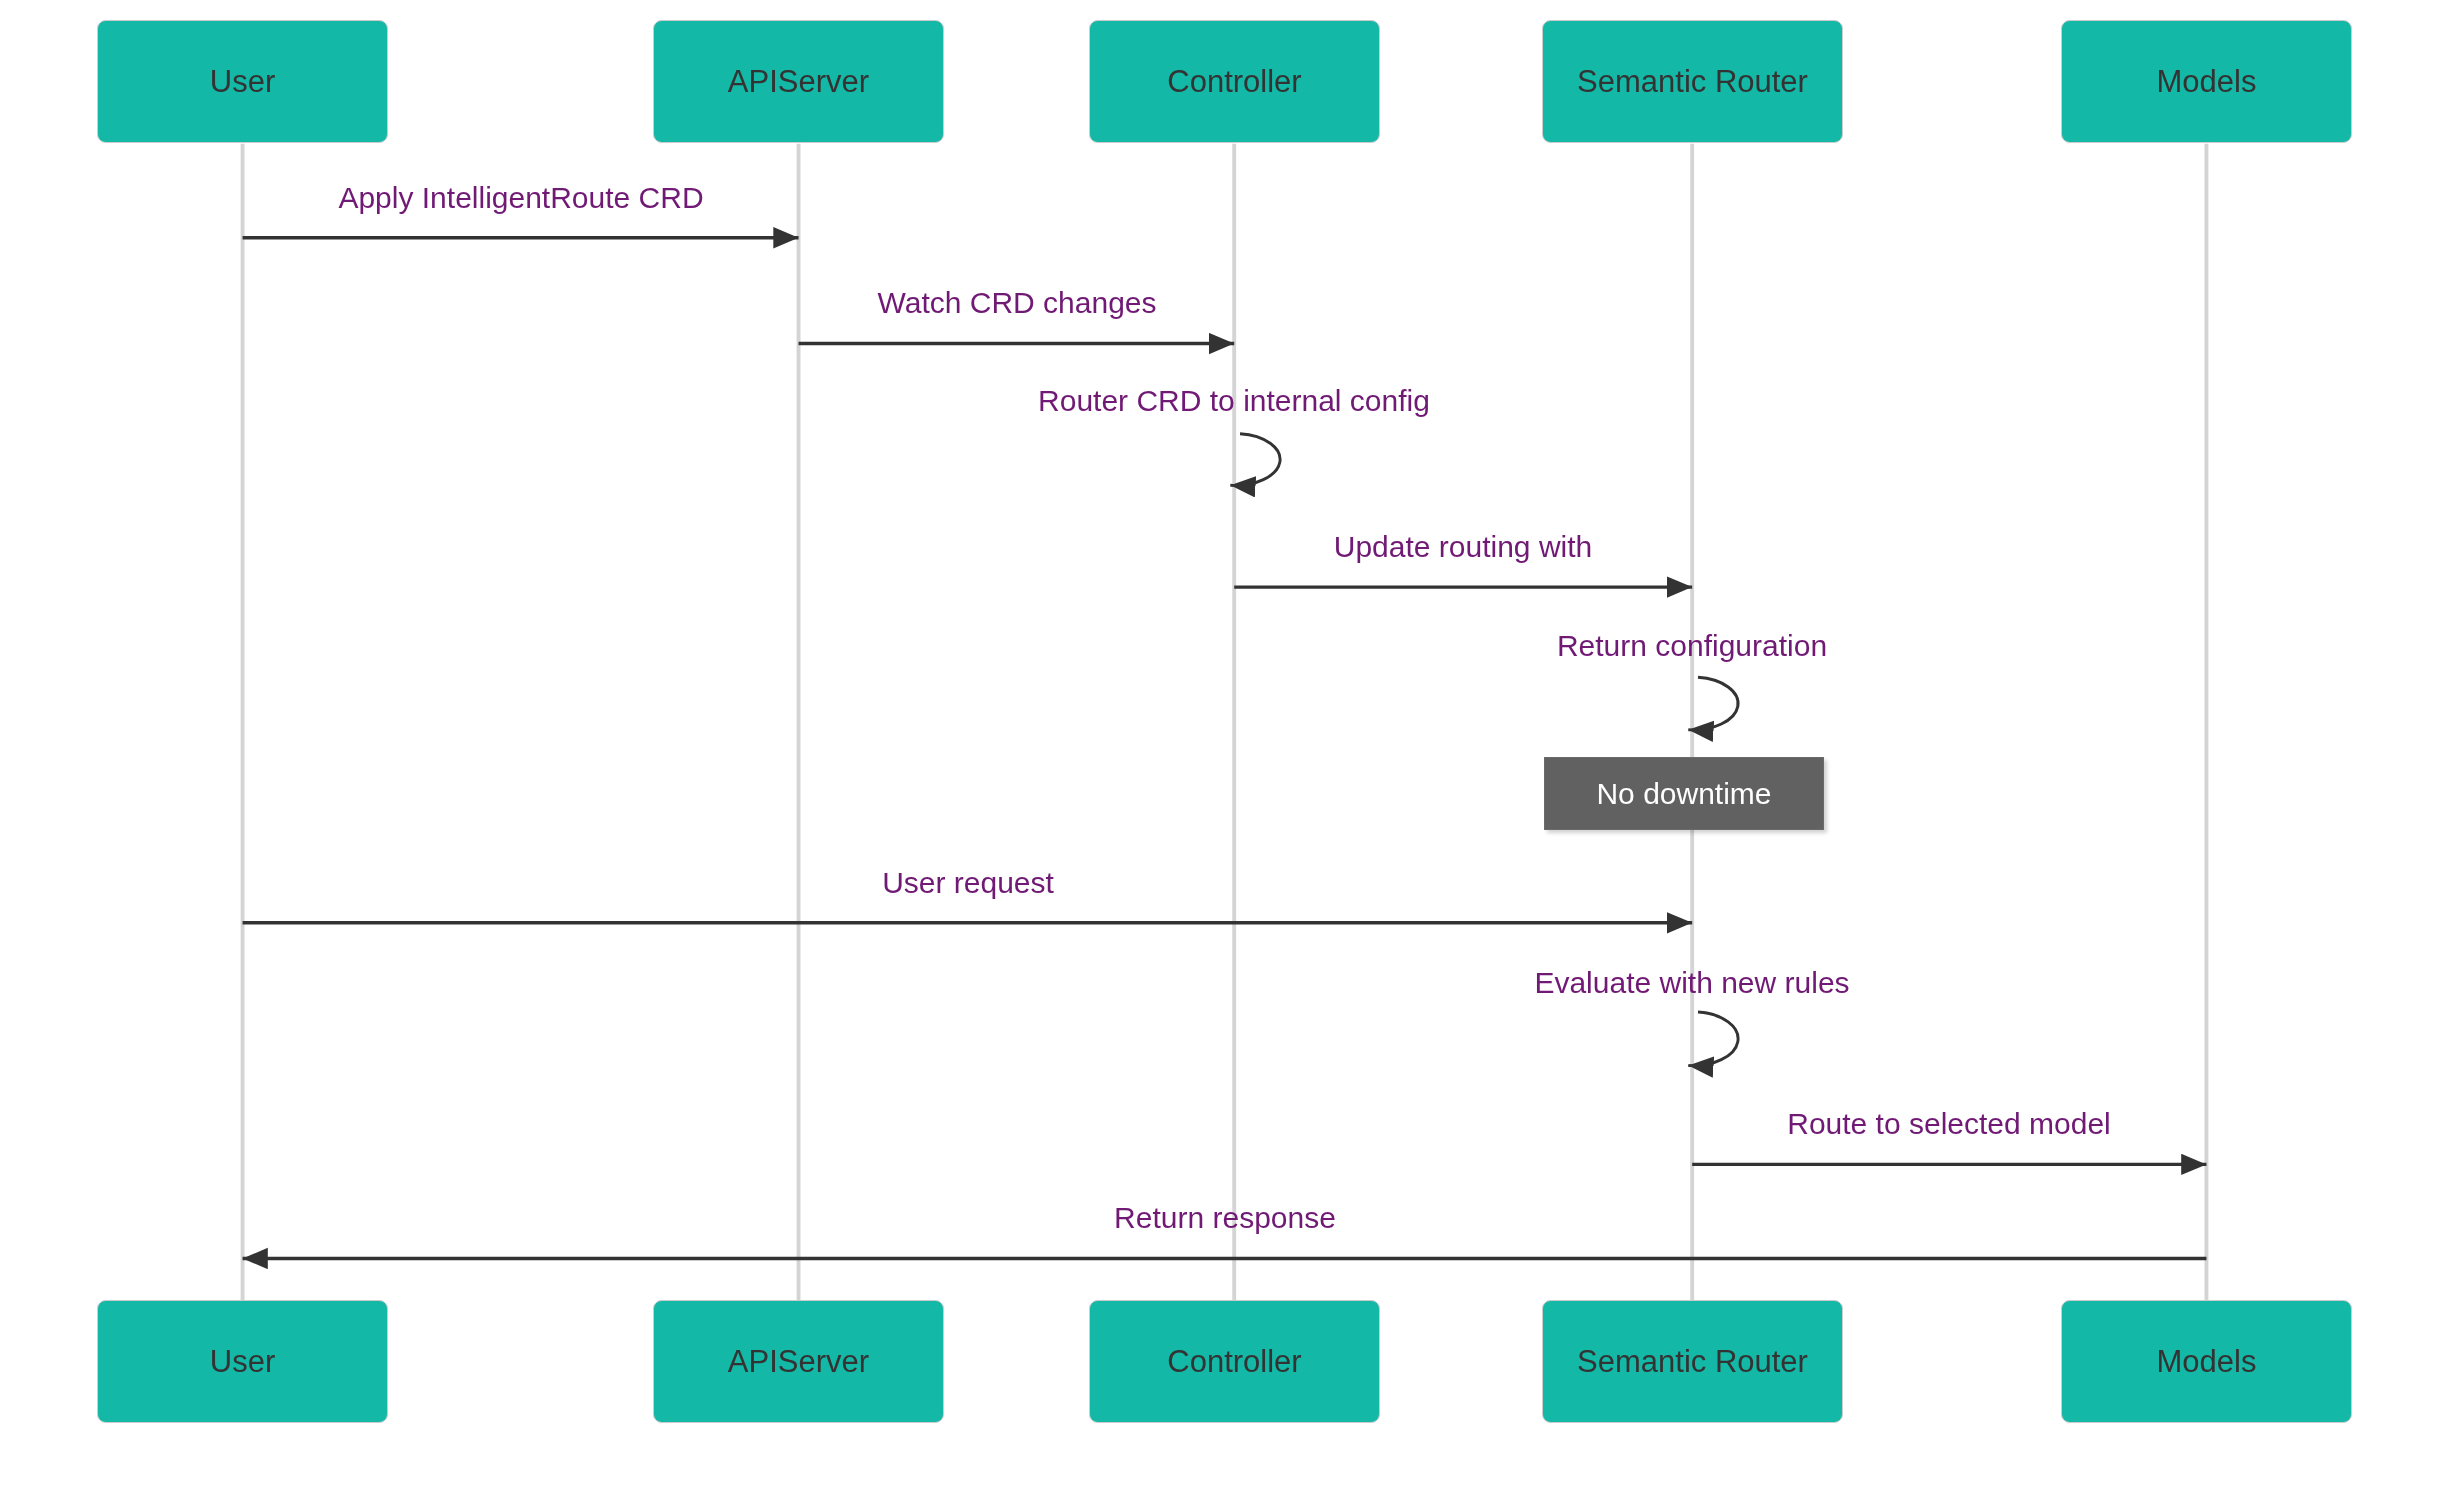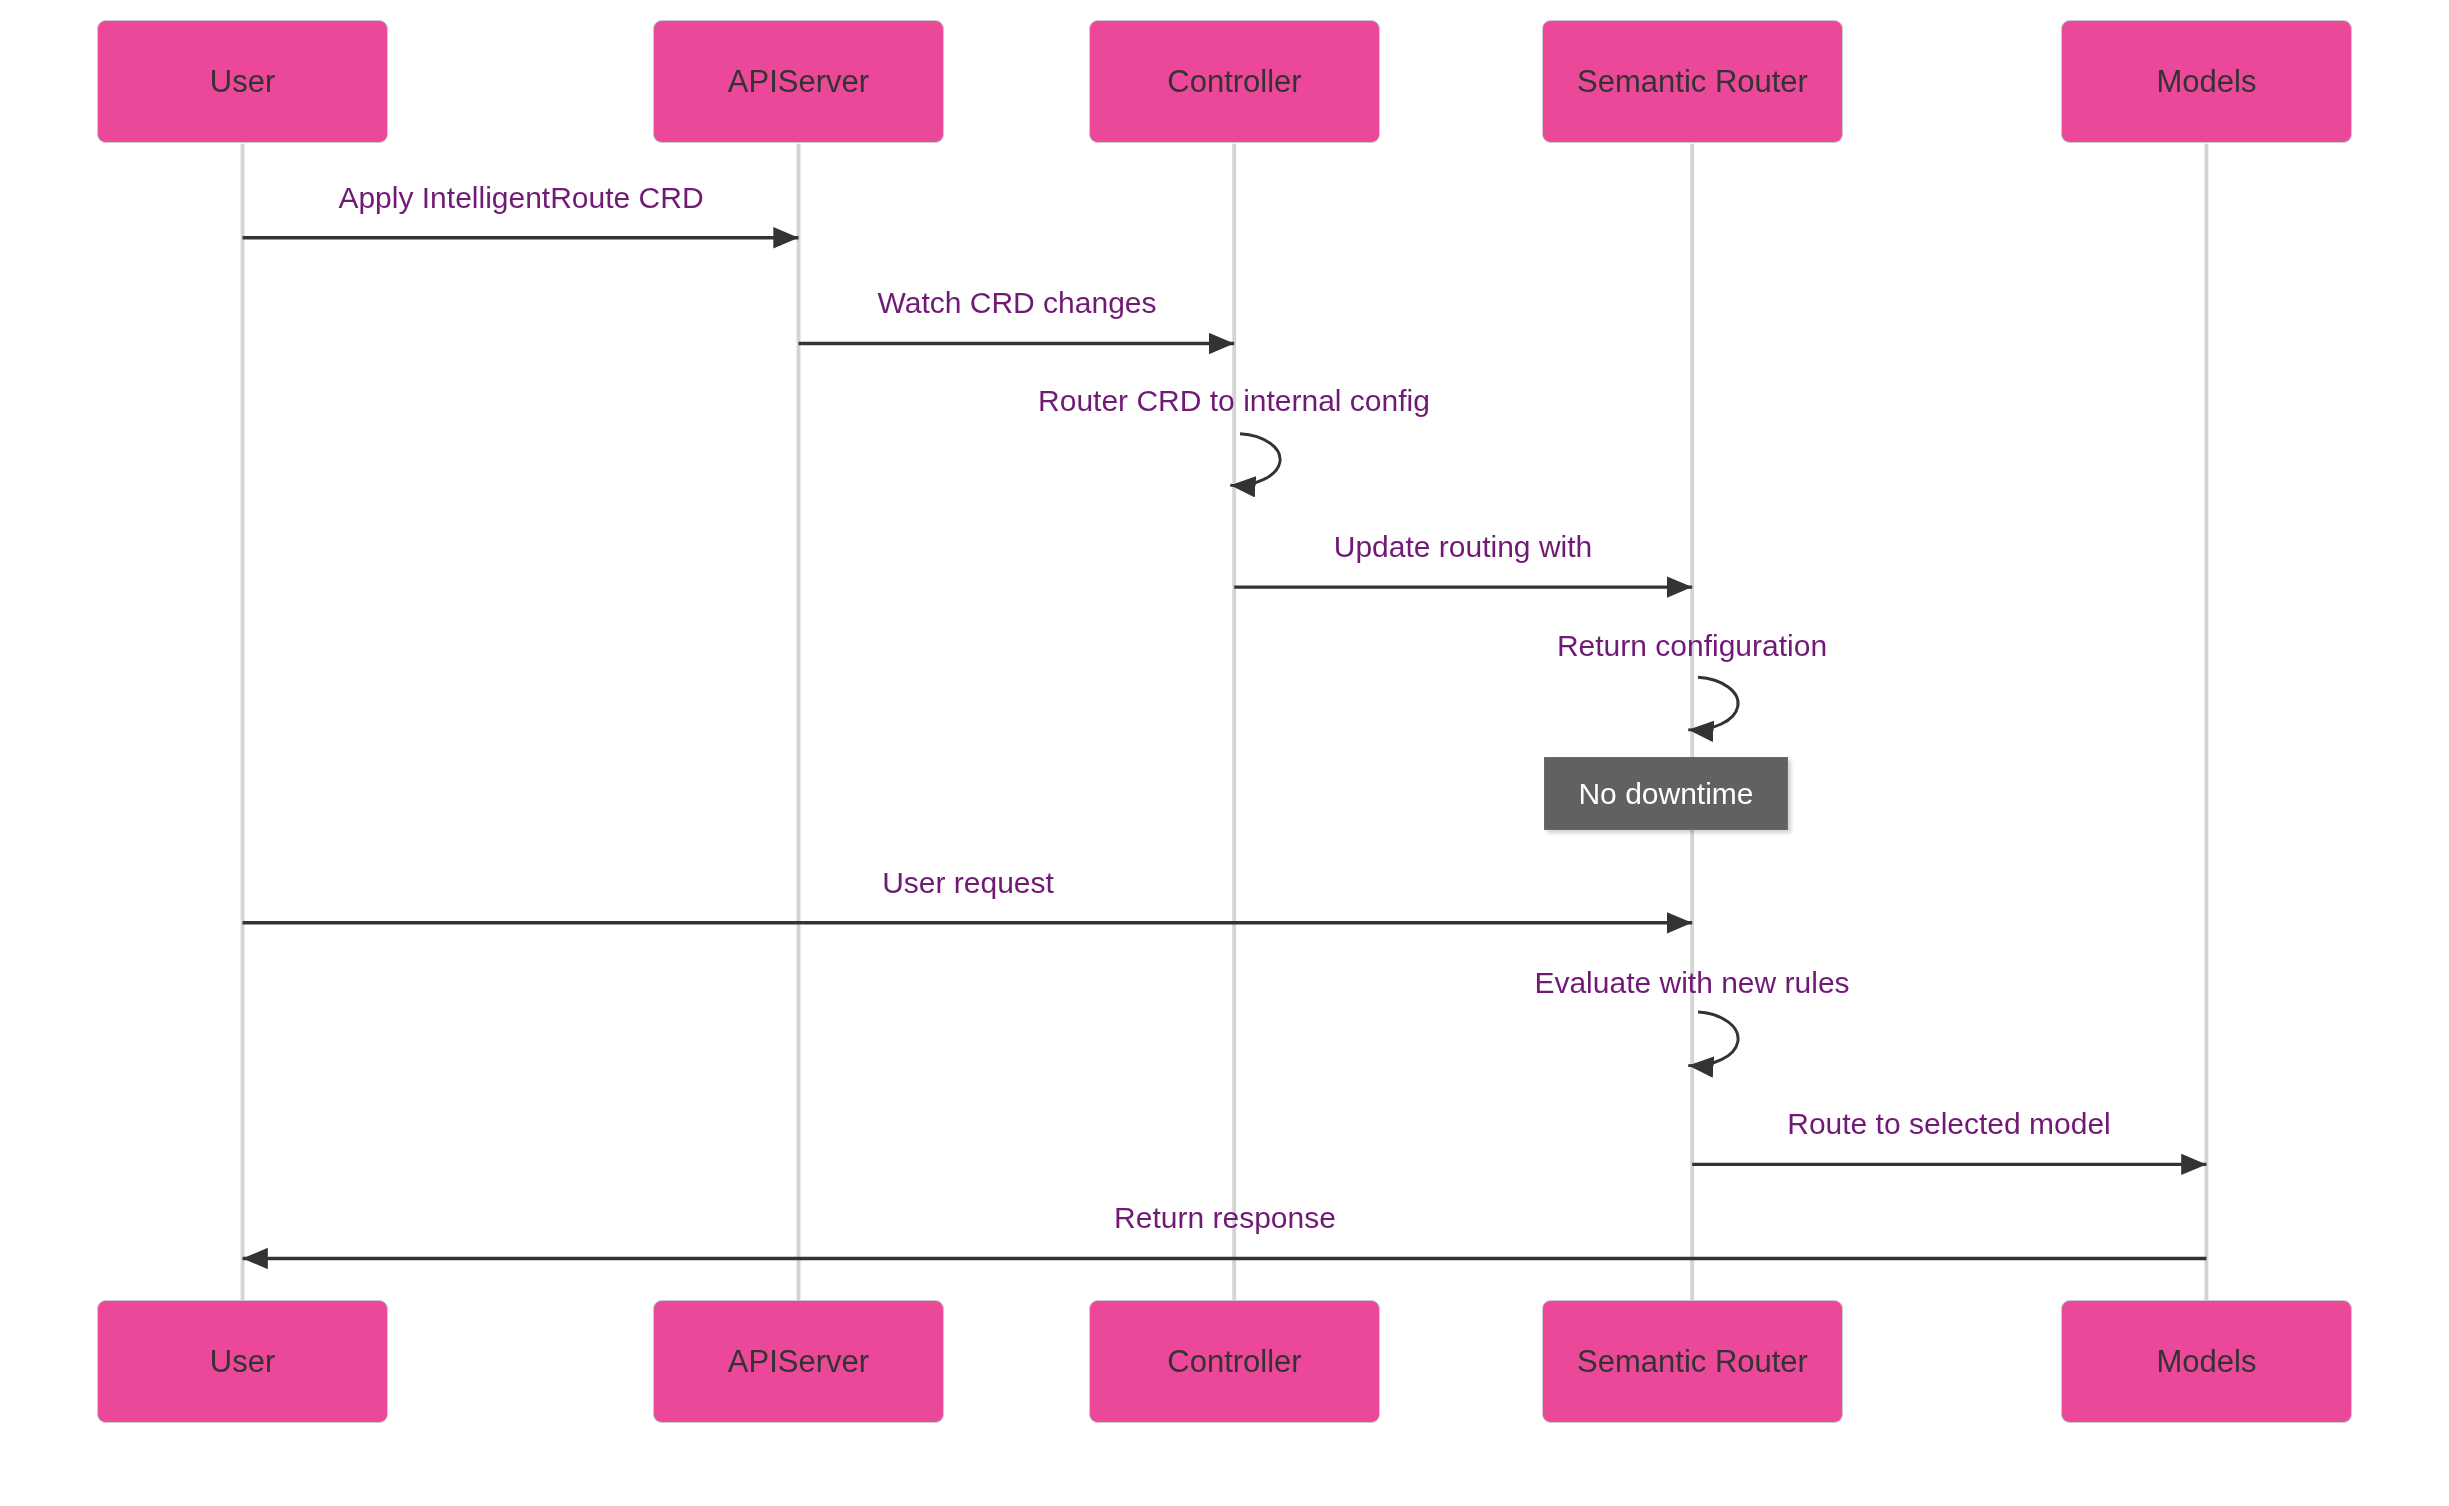--- a/index.html
+++ b/index.html
@@ -4,21 +4,21 @@
 <style>
   html,body { margin:0; padding:0; background:#ffffff; }
   .canvas {
     position:relative; width:2449px; height:1506px;
     font-family:"Liberation Sans", sans-serif; color:#333333;
     background:#ffffff; overflow:hidden;
   }
   svg.overlay { position:absolute; left:0; top:0; display:block; }
   .actor-box {
     position:absolute; box-sizing:border-box;
-    background:#ec4899; border:1.9px solid #cccccc; border-radius:8.7px;
+    background:#14b8a6; border:1.9px solid #cccccc; border-radius:8.7px;
     display:flex; align-items:center; justify-content:center;
     font-size:31px; color:#333333;
   }
   .msg-label {
     position:absolute; text-align:center; white-space:nowrap;
     font-size:30px; color:#701a75; height:39px; line-height:39px;
   }
   .note-box {
     position:absolute; box-sizing:border-box;
     background:#616161; border:1px solid #6b6b6b;
@@ -81,20 +81,20 @@
         <span>Models</span>
       </div>
       <div class="actor-box" style="left: 2061px; top: 1300px; width: 291px; height: 123px;">
         <span>Models</span>
       </div>
       <div class="msg-label" style="left: 243px; width: 556px; top: 178px;">Apply IntelligentRoute CRD</div>
       <div class="msg-label" style="left: 799px; width: 436px; top: 283px;">Watch CRD changes</div>
       <div class="msg-label" style="left: 943px; width: 582px; top: 381px;">Router CRD to internal config</div>
       <div class="msg-label" style="left: 1234px; width: 458px; top: 527px;">Update routing with</div>
       <div class="msg-label" style="left: 1401px; width: 582px; top: 626px;">Return configuration</div>
-      <div class="note-box" style="left: 1544px; top: 757px; width: 244px; height: 73px;">No downtime</div>
+      <div class="note-box" style="left: 1544px; top: 757px; width: 280px; height: 73px;">No downtime</div>
       <div class="msg-label" style="left: 243px; width: 1450px; top: 863px;">User request</div>
       <div class="msg-label" style="left: 1401px; width: 582px; top: 963px;">Evaluate with new rules</div>
       <div class="msg-label" style="left: 1692px; width: 514px; top: 1104px;">Route to selected model</div>
       <div class="msg-label" style="left: 243px; width: 1964px; top: 1198px;">Return response</div>
     </div>
 </div>
 
 
 </body></html>

